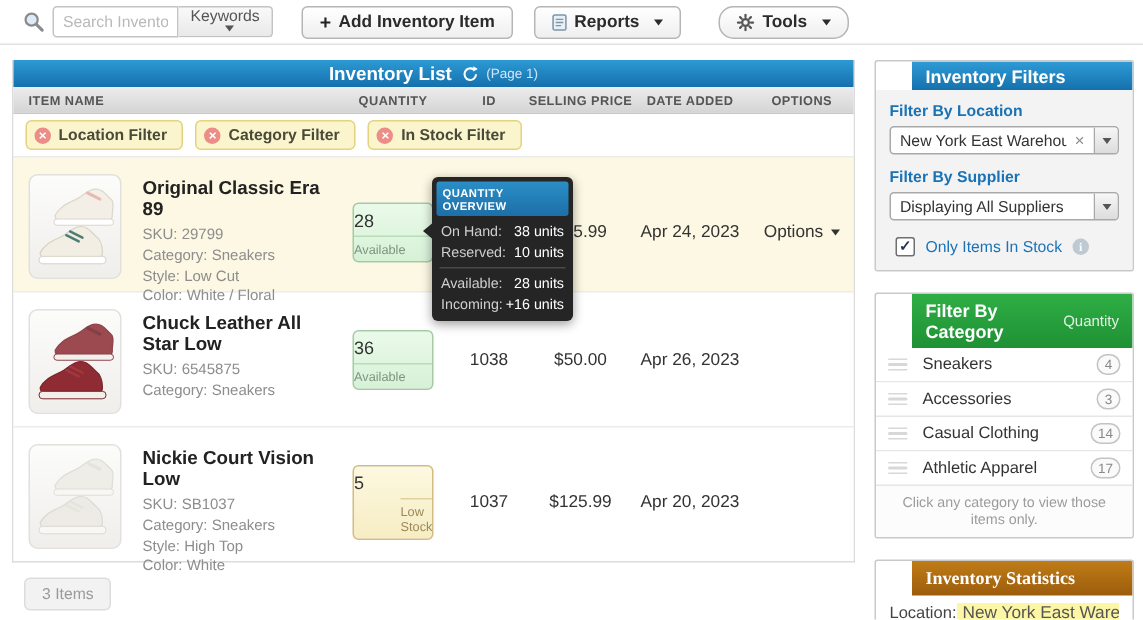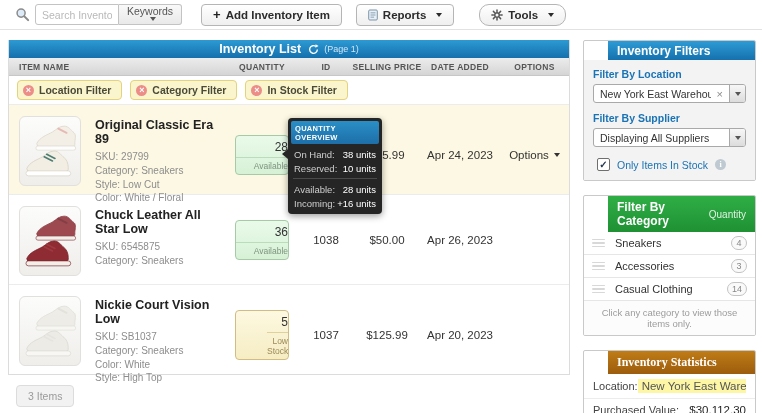--- a/index.html
+++ b/index.html
@@ -34,21 +34,21 @@
   .pill-x { width:11px; height:11px; border-radius:50%; background:#ec8d88; color:#fff; font-size:9px; line-height:11px; text-align:center; font-weight:bold; }
 
   .inv-row { height:90px; border-top:1px solid #ececec; display:grid; grid-template-columns:215px 76px 52px 70px 76px 73px; align-items:center; background:#fff; }
   .inv-row.hl { background:#fcf8e3; }
   .item-cell { display:flex; align-items:flex-start; padding:11px 0 0 10px; height:100%; }
   .prod-img { width:62px; height:70px; border:1px solid #e1e0dd; border-radius:6px; background:linear-gradient(#fcfcfb,#efeeeb); display:flex; align-items:center; justify-content:center; overflow:hidden; flex:none; }
   .item-info { margin-left:14px; padding-top:2px; }
   .item-name { font-size:12.5px; font-weight:bold; color:#222; margin-bottom:4px; }
   .item-detail { font-size:10px; color:#8d8d8d; line-height:1.38; }
 
-  .qty-badge { width:54px; margin:0 auto; border-radius:4px; text-align:right; overflow:hidden; }
+  .qty-badge { width:54px; margin:0 auto; border-radius:4px; text-align:left; overflow:hidden; }
   .qty-badge.available { border:1px solid #a5caa5; background:linear-gradient(#eafaea,#d6f1d6); }
   .qty-badge.low { border:1px solid #d2bc82; background:linear-gradient(#fdf8e1,#f6edc3); }
   .qty-num { font-size:12px; color:#333; padding:4px 0 3px; }
   .qty-badge.available .qty-status { border-top:1px solid #b9dcb9; color:#7f937f; }
   .qty-badge.low .qty-status { border-top:1px solid #e0d09a; color:#9a8a58;margin-left:31px; }
   .qty-status { font-size:8.5px; padding:3px 0; }
 
   .cell { text-align:center; font-size:11.5px; color:#333; }
   .options-link { font-size:11.5px; color:#333; cursor:pointer; display:inline-flex; align-items:center; }
 
@@ -270,22 +270,22 @@
       <path d="M4 26 C8 18 16 16 23 12 C28 9 31 5 37 5 C43 5 45 10 49 13 C52 15 54 20 54 25 L54 27 Q54 30 49 30 L8 30 Q4 30 4 26 Z" fill="#edebe5" stroke="#dbd9d2" stroke-width="1"></path>
       <path d="M28 9 L38 14 M25 12 L35 17" stroke="#e6e4de" stroke-width="2" stroke-linecap="round"></path>
       <rect x="3" y="29" width="54" height="6" rx="3" fill="#f8f7f3" stroke="#dbd9d2" stroke-width="0.8"></rect>
     </g>
   </svg>
           </div>
          <div class="item-info">
            <div class="item-name">Nickie Court Vision Low</div>
            <div class="item-detail">SKU: SB1037</div>
             <div class="item-detail">Category: Sneakers</div>
+            <div class="item-detail">Style: High Top</div>
             <div class="item-detail">Color: White</div>
-            <div class="item-detail">Style: High Top</div>
          </div>
        </div>
        <div>
          <div class="qty-badge low">
            <div class="qty-num">5</div>
            <div class="qty-status">Low Stock</div>
          </div>
        </div>
        <div class="cell">1037</div>
        <div class="cell">$125.99</div>
@@ -376,20 +376,29 @@
      </div>
         <div class="cat-row">
        <span class="drag-handle">
             <i></i>
             <i></i>
             <i></i>
           </span>
        <span class="cat-label">Casual Clothing</span>
        <span class="cat-count">14</span>
      </div>
+        <div class="cat-row">
+       <span class="drag-handle">
+            <i></i>
+            <i></i>
+            <i></i>
+          </span>
+       <span class="cat-label">Athletic Apparel</span>
+       <span class="cat-count">17</span>
+     </div>
       </div>
     <div class="cat-footer">Click any category to view those items only.</div>
   </div>
 
   <div class="sb-panel" style="margin-bottom:0;">
     <div class="sb-head head-orange">
       <span>Inventory Statistics</span>
     </div>
     <div id="stat-rows">
         <div class="stat-row">

